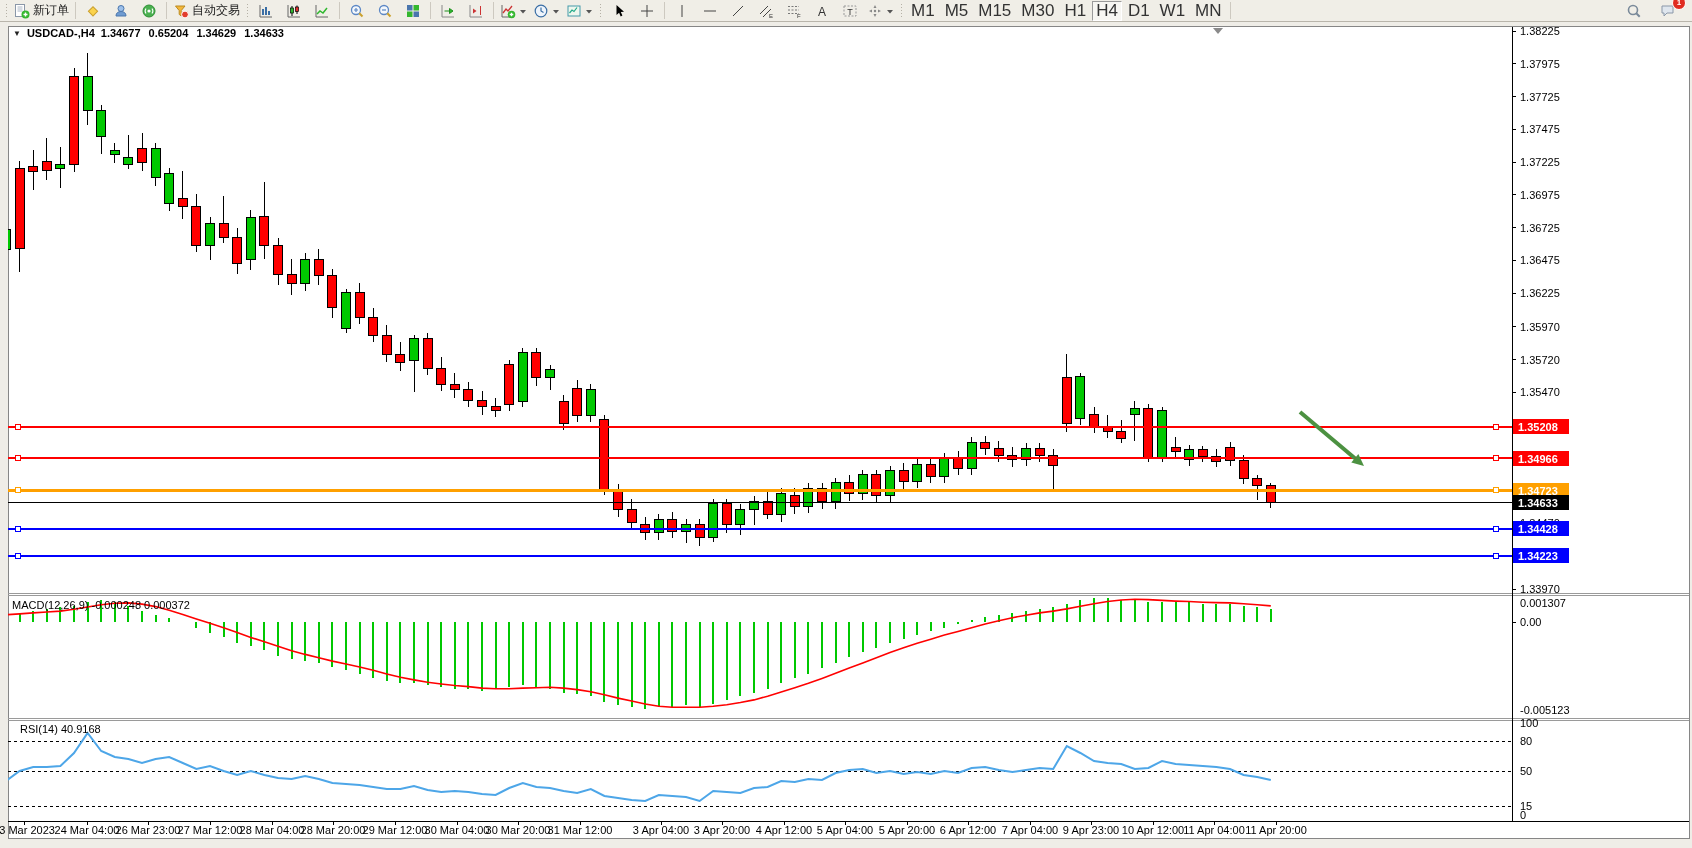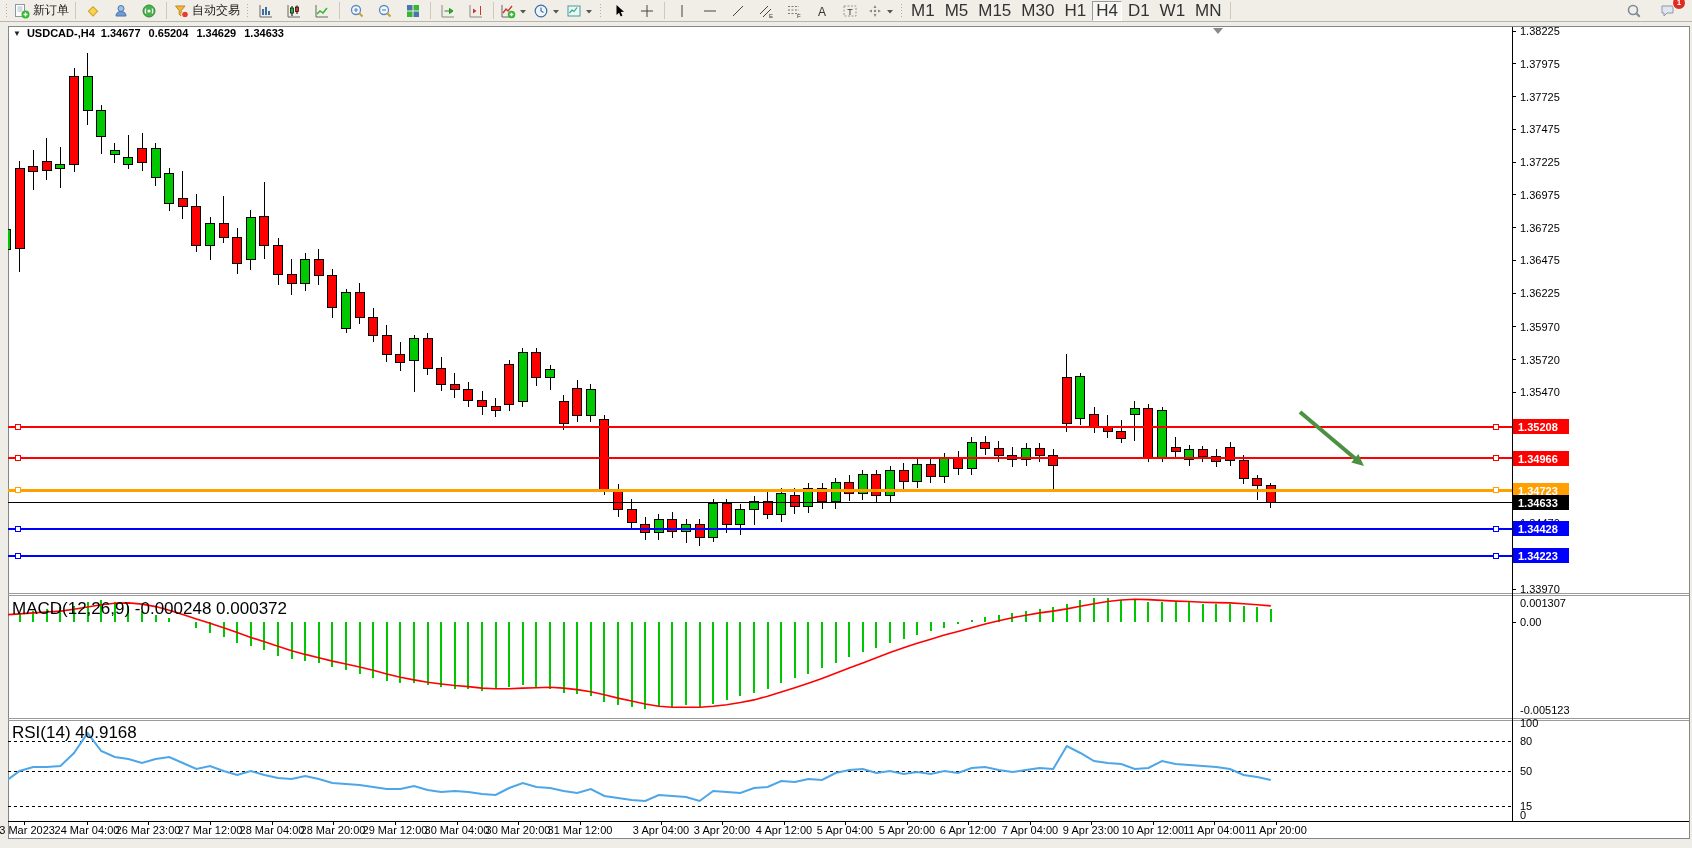--- a/index.html
+++ b/index.html
@@ -24,21 +24,21 @@
   .tf.active{border-color:#9a9a9a #ffffff #ffffff #9a9a9a;background:#f7f6f2;}
   #tb-right{margin-left:auto;display:flex;align-items:center;margin-right:10px;gap:6px;}
   .badge{position:absolute;right:-5px;top:-5px;width:12px;height:12px;border-radius:50%;
     background:#e02b20;border:1px solid #fff;color:#fff;font-size:8px;font-weight:bold;
     display:flex;align-items:center;justify-content:center;}
   
   .ov{position:absolute;font-size:11px;color:#000;white-space:nowrap;z-index:3;}
   #hdr{font-weight:bold;font-size:11px;display:flex;align-items:center;gap:6px;}
   #hdr .tri{font-size:8px;color:#222;font-weight:normal;}
   #hdr .num{word-spacing:5px;}
-  .ind{font-size:17px;}
+  .ind{font-size:11px;}
   #chart{position:absolute;left:0;top:22px;z-index:1;}
   svg text{font-family:"Liberation Sans","DejaVu Sans",sans-serif;}
 </style>
 </head>
 <body>
 
 <div id="app">
   <div id="toolbar">
       <div class="grip"></div>
       <div class="tbtn">
@@ -766,15 +766,15 @@
           </g>
         </g>
       </svg>
 
     <div class="ov" id="hdr" style="left:13px;top:27px;">
       <span class="tri">▼</span>
       <span>USDCAD-,H4</span>
       <span class="num">1.34677 0.65204 1.34629 1.34633</span>
     </div>
     <div class="ov ind" style="left:12px;top:599px;">MACD(12,26,9) -0.000248 0.000372</div>
-    <div class="ov ind" style="left:12px;top:723px;">RSI(14) 40.9168</div>
+    <div class="ov ind" style="left:20px;top:723px;">RSI(14) 40.9168</div>
   </div>
 </div>
 
 </body></html>

